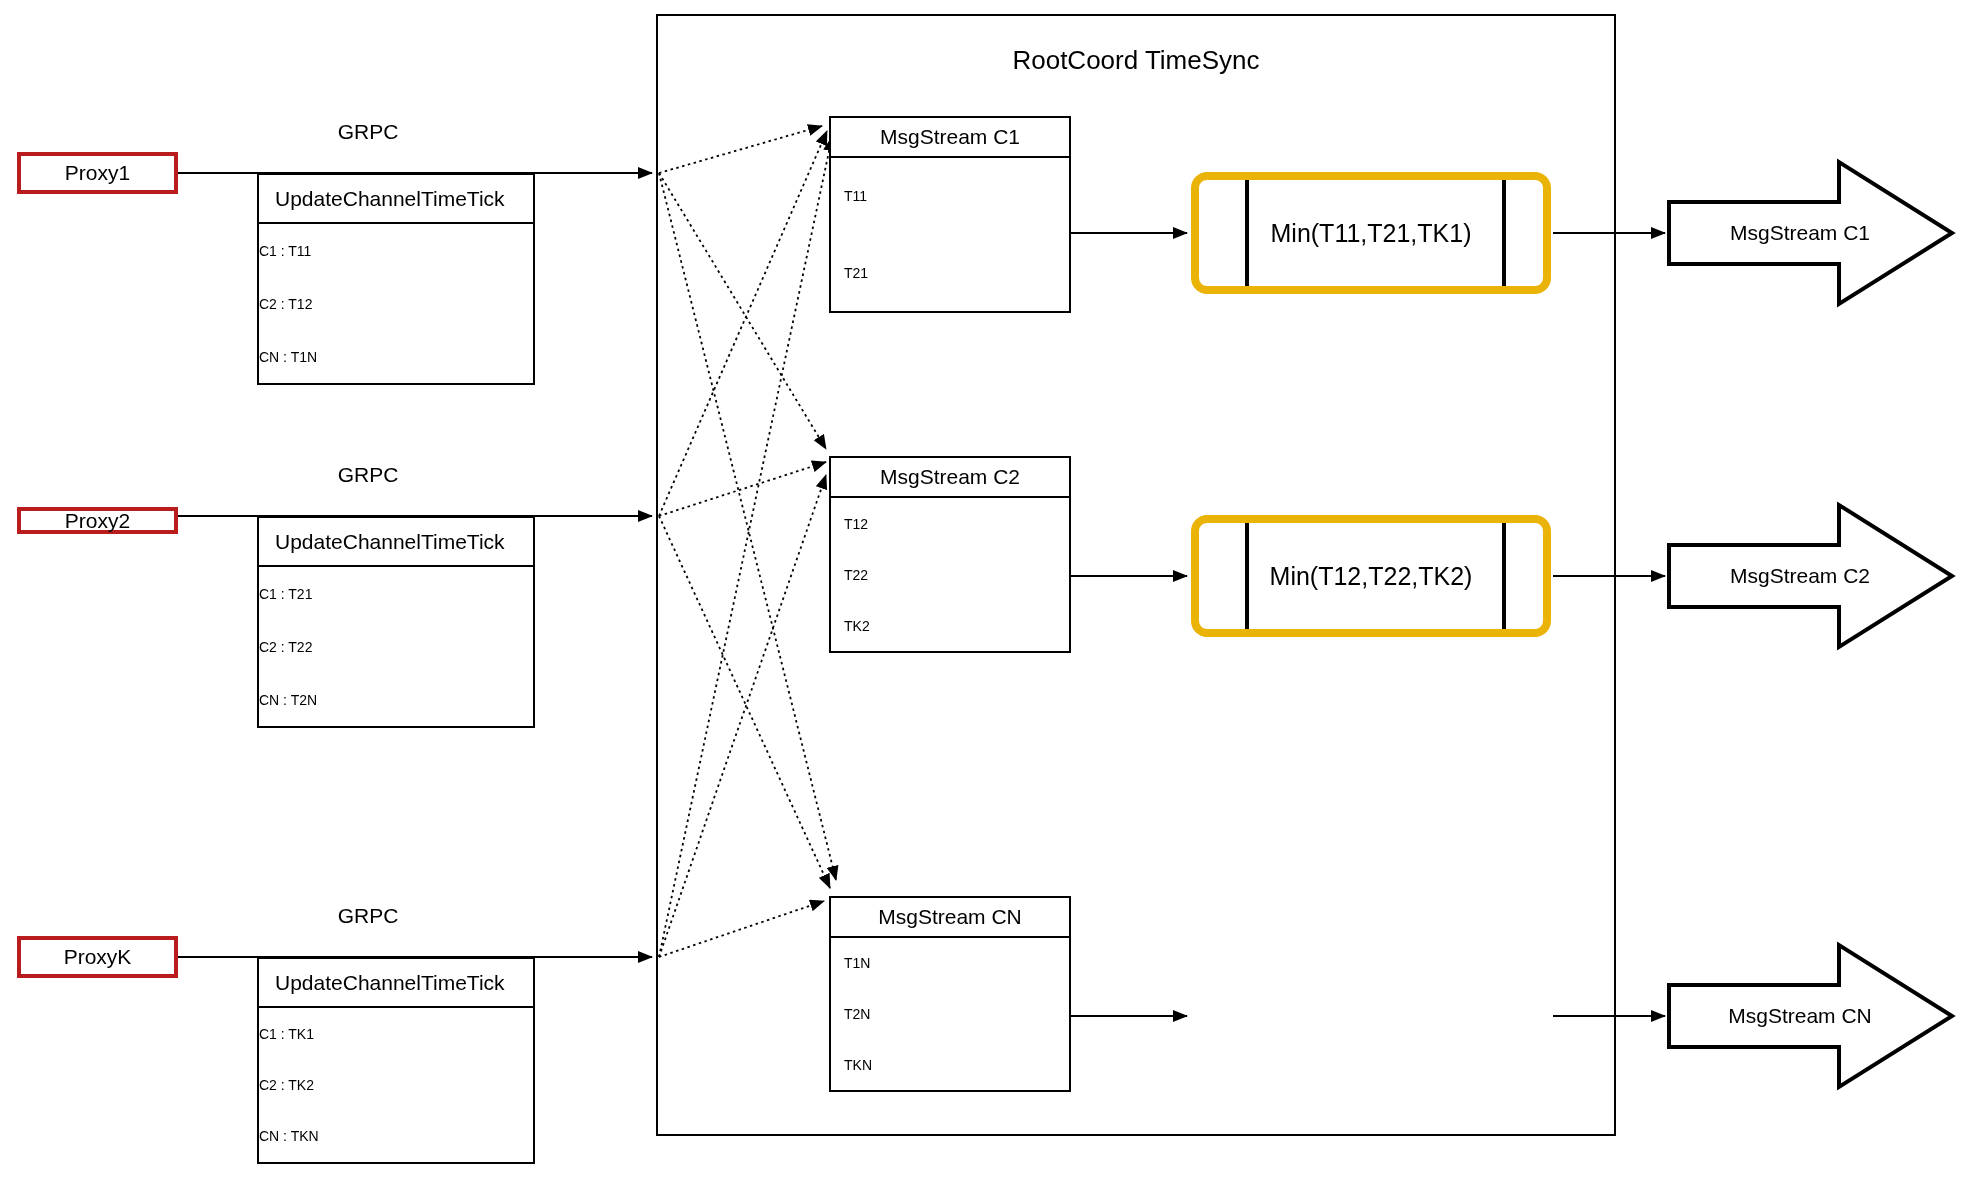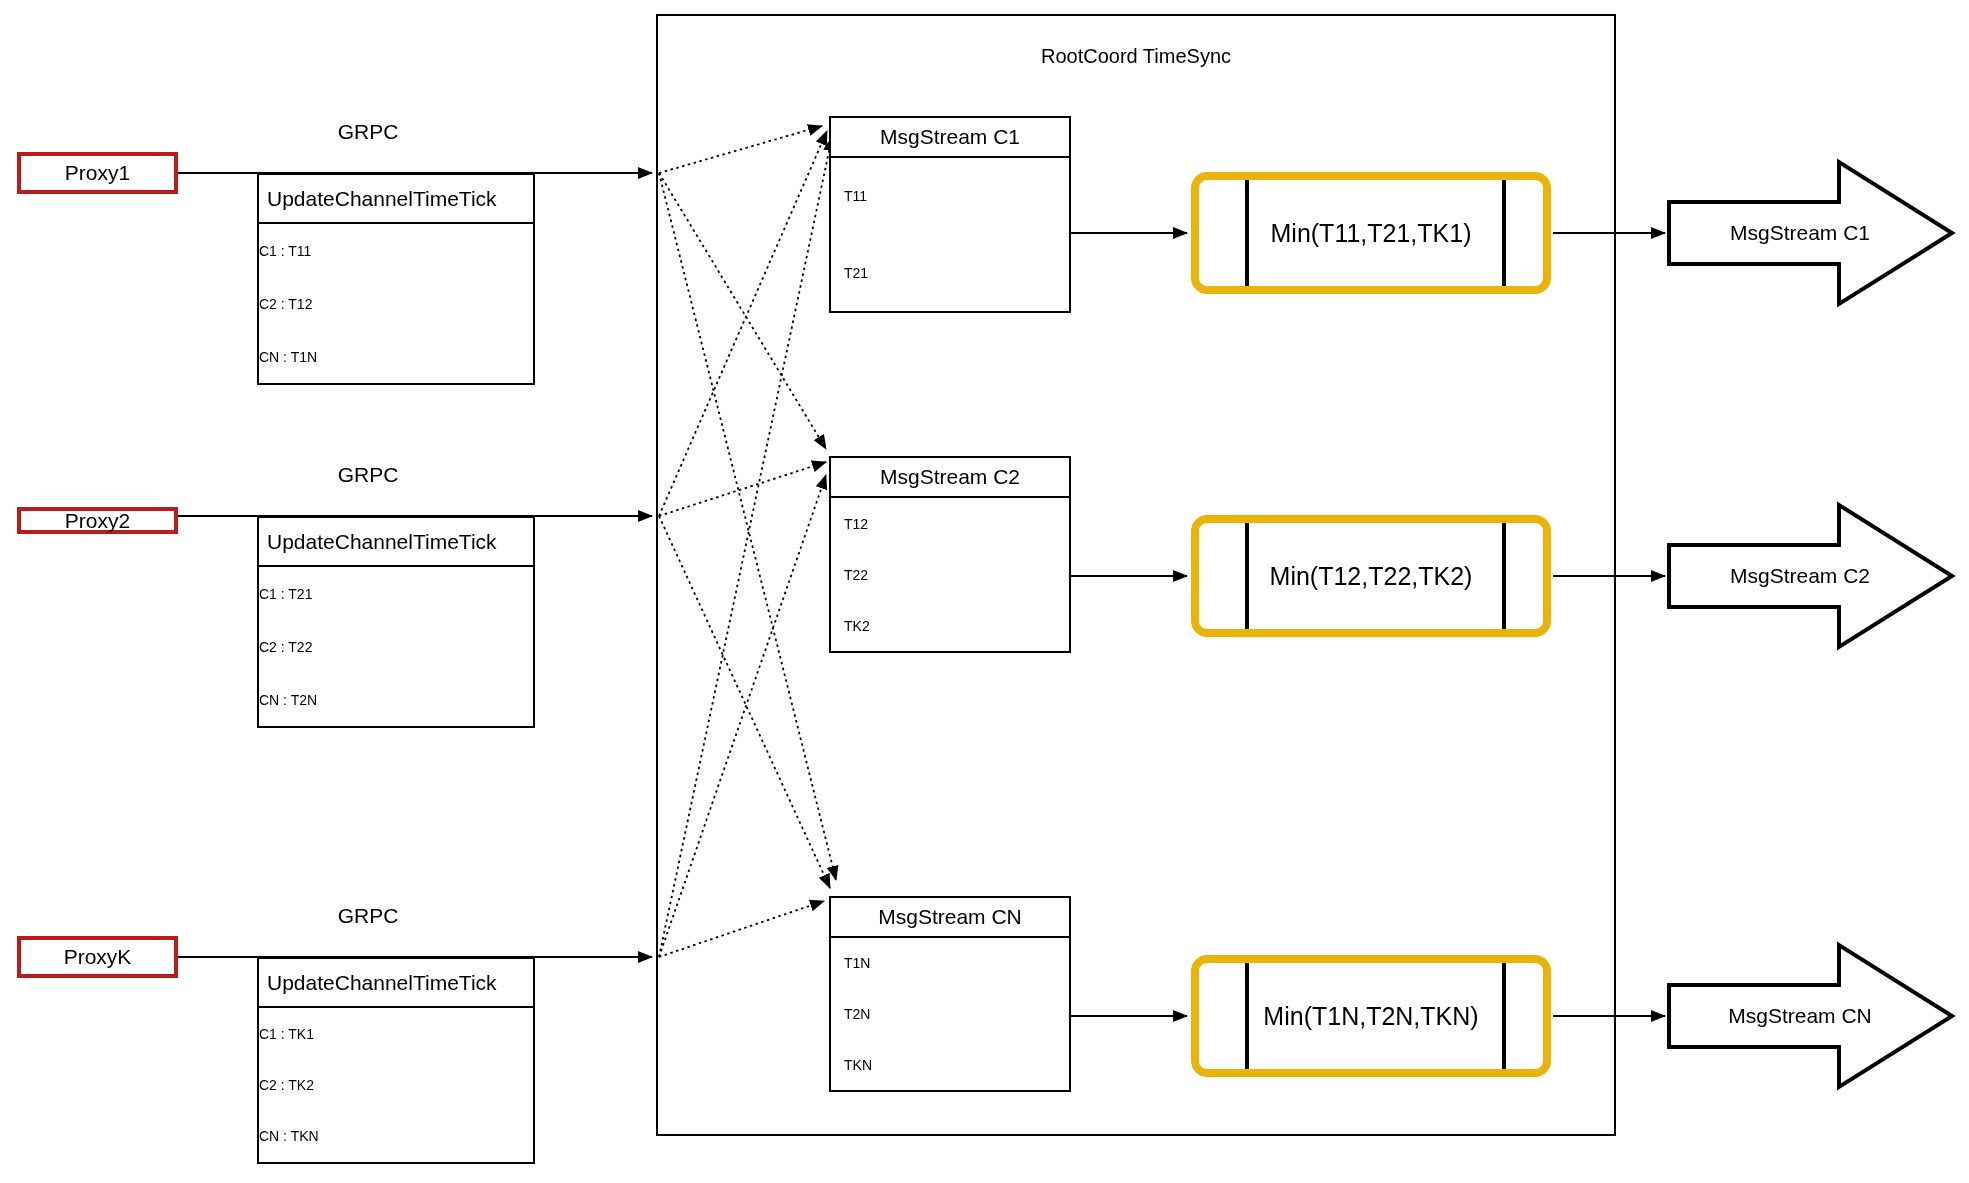--- a/index.html
+++ b/index.html
@@ -4,32 +4,32 @@
 <style>
   html,body{margin:0;padding:0;background:#ffffff;}
   #canvas{
     position:relative;width:1969px;height:1183px;background:#ffffff;
     font-family:"Liberation Sans","DejaVu Sans",sans-serif;color:#000;
     overflow:hidden;
   }
   .abs{position:absolute;box-sizing:border-box;}
   #connector-layer{position:absolute;left:0;top:0;width:1969px;height:1183px;}
   .rootcoord{border:2px solid #000;background:transparent;}
-  .rootcoord-title{text-align:center;font-size:20px;}
+  .rootcoord-title{text-align:center;font-size:26px;}
   .proxy-box{
     border:4px solid #b91c1c;background:#fff;
     display:flex;align-items:center;justify-content:center;font-size:21px;
   }
   .grpc-label{text-align:center;font-size:21px;}
   .dtable{border:2px solid #000;background:#fff;display:flex;flex-direction:column;}
   .dtable .thead{
     border-bottom:2px solid #000;display:flex;align-items:center;font-size:21px;
   }
   .dtable .trow{flex:1;display:flex;align-items:center;font-size:14px;}
-  .update-table .thead{padding-left:8px;height:47px;flex:none;}
+  .update-table .thead{padding-left:16px;height:47px;flex:none;}
   .update-table .trow{}
   .ms-table .thead{justify-content:center;height:38px;flex:none;}
   .ms-table .trow{padding-left:13px;}
   .min-box{
     border:8px solid #eab308;border-radius:16px;background:#fff;
     display:flex;align-items:center;justify-content:center;font-size:25px;
   }
   .min-divider{position:absolute;top:0;bottom:0;width:4px;background:#000;}
   .arrow-label{
     text-align:center;font-size:21px;display:flex;align-items:center;justify-content:center;
@@ -146,21 +146,16 @@
     <div class="trow">CN : TKN</div>
   </div>
 
   <div class="abs dtable ms-table" style="left:829px;top:896px;width:242px;height:196px;">
     <div class="thead">MsgStream CN</div>
     <div class="trow">T1N</div>
     <div class="trow">T2N</div>
     <div class="trow">TKN</div>
   </div>
 
-  <div class="abs min-box" style="left:1191px;top:955px;width:360px;height:122px;">
-    <div class="min-divider" style="left:46px;"></div>
-    <div class="min-divider" style="left:303px;"></div>
-    <span>Min(T1N,T2N,TKN)</span>
-  </div>
 
   <div class="abs arrow-label" style="left:1690px;top:1001px;width:220px;height:30px;">MsgStream CN</div>
 
 </div>
 
 </body></html>

